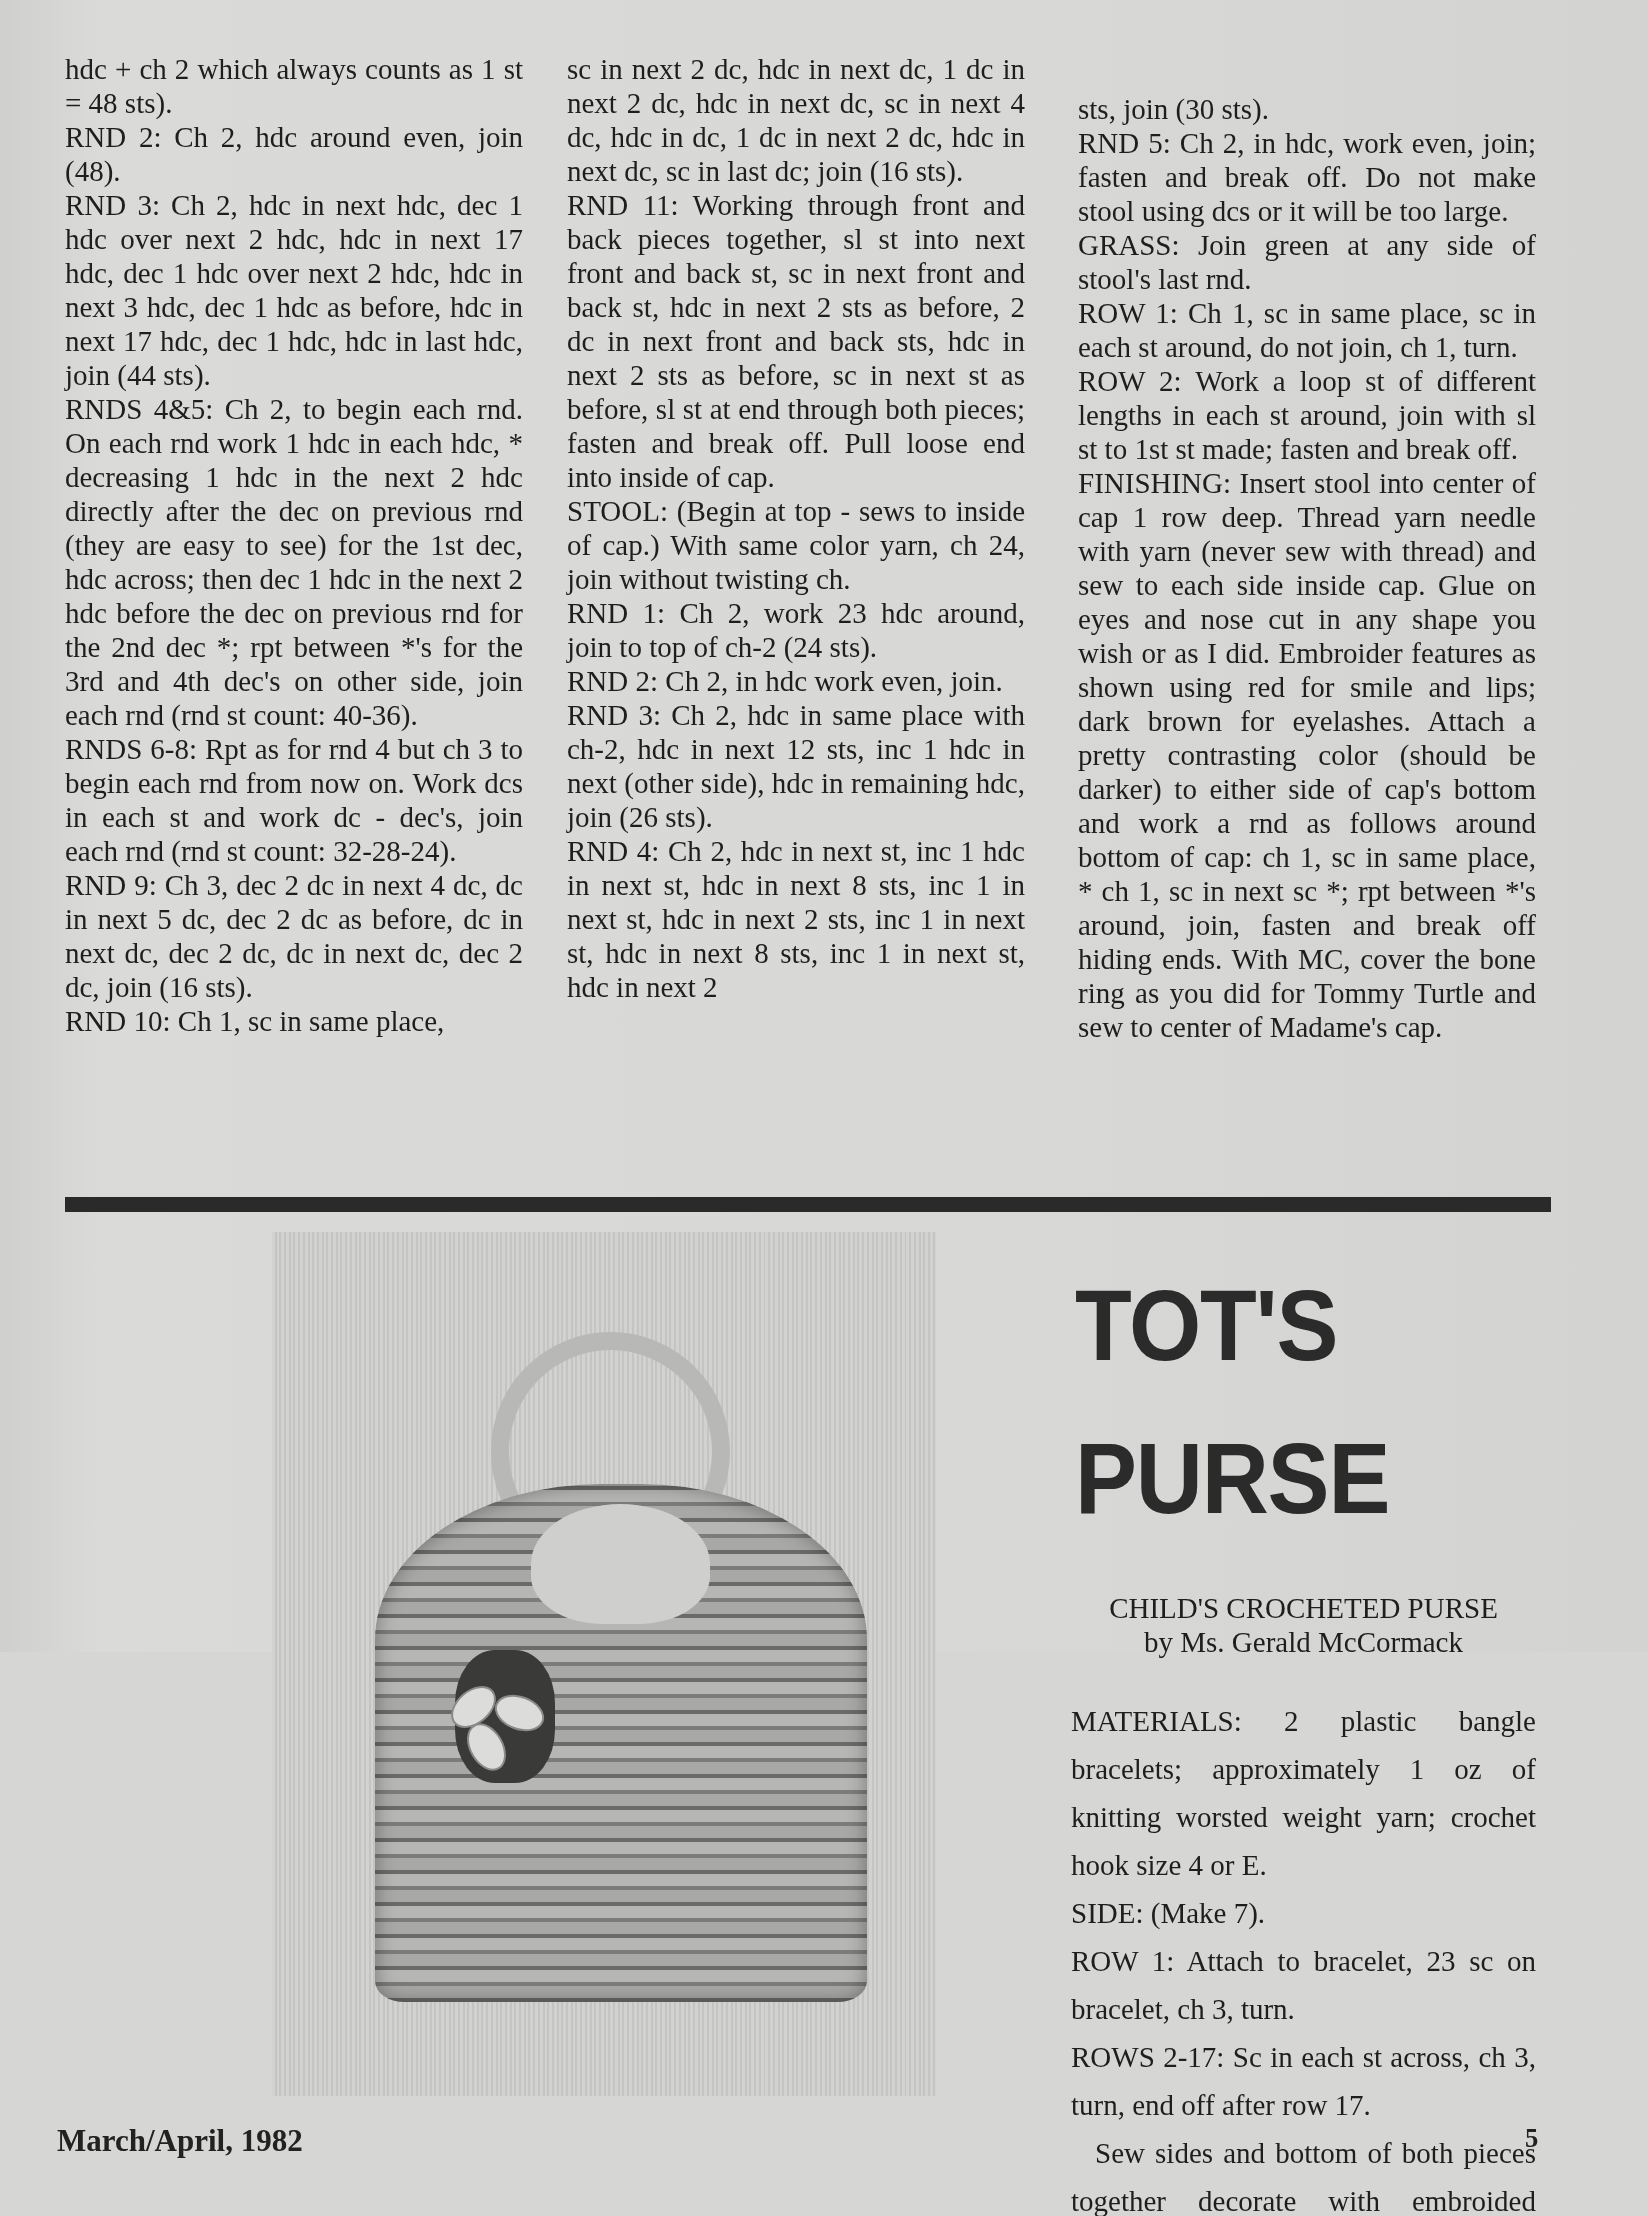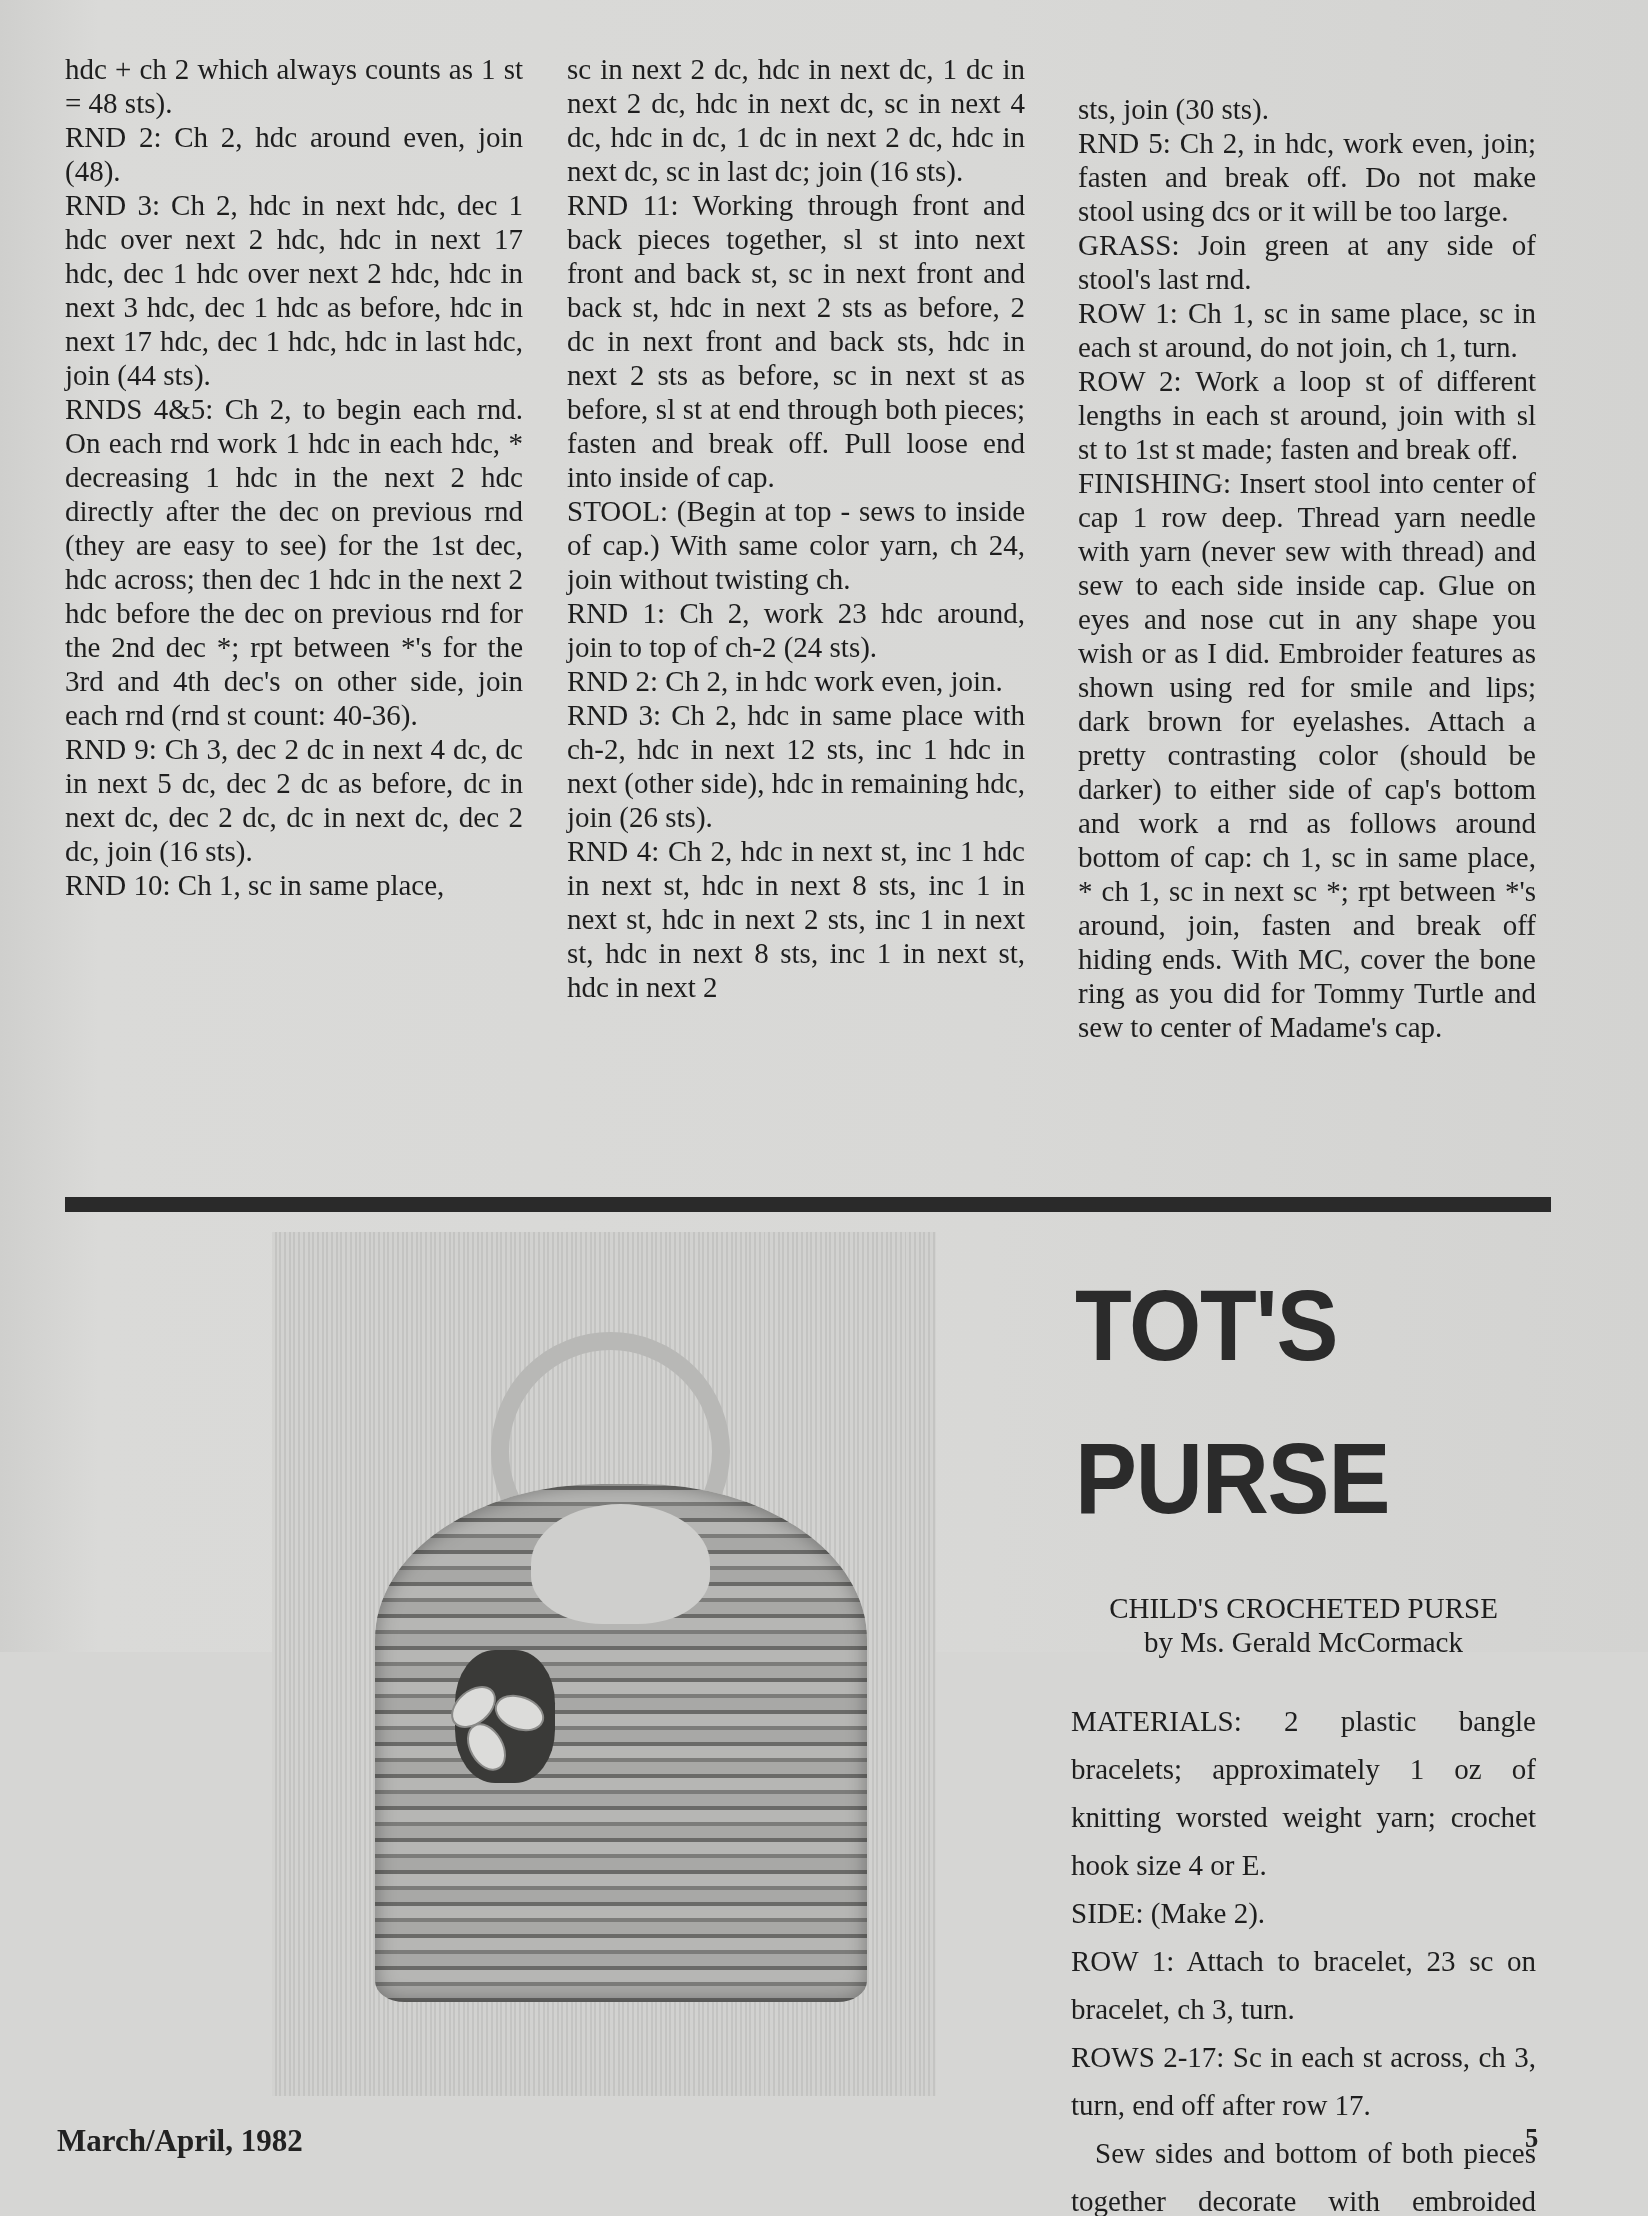--- a/index.html
+++ b/index.html
@@ -88,20 +88,21 @@
 </head>
 <body>
 
 <div class="page">
 
   <div class="col col1">
     <p>hdc + ch 2 which always counts as 1 st = 48 sts).</p>
     <p>RND 2: Ch 2, hdc around even, join (48).</p>
     <p>RND 3: Ch 2, hdc in next hdc, dec 1 hdc over next 2 hdc, hdc in next 17 hdc, dec 1 hdc over next 2 hdc, hdc in next 3 hdc, dec 1 hdc as before, hdc in next 17 hdc, dec 1 hdc, hdc in last hdc, join (44 sts).</p>
     <p>RNDS 4&amp;5: Ch 2, to begin each rnd. On each rnd work 1 hdc in each hdc, * decreasing 1 hdc in the next 2 hdc directly after the dec on previous rnd (they are easy to see) for the 1st dec, hdc across; then dec 1 hdc in the next 2 hdc before the dec on previous rnd for the 2nd dec *; rpt between *'s for the 3rd and 4th dec's on other side, join each rnd (rnd st count: 40-36).</p>
+    <p>RNDS 6-8: Rpt as for rnd 4 but ch 3 to begin each rnd from now on. Work dcs in each st and work dc - dec's, join each rnd (rnd st count: 32-28-24).</p>
     <p>RND 9: Ch 3, dec 2 dc in next 4 dc, dc in next 5 dc, dec 2 dc as before, dc in next dc, dec 2 dc, dc in next dc, dec 2 dc, join (16 sts).</p>
     <p>RND 10: Ch 1, sc in same place,</p>
   </div>
 
   <div class="col col2">
     <p>sc in next 2 dc, hdc in next dc, 1 dc in next 2 dc, hdc in next dc, sc in next 4 dc, hdc in dc, 1 dc in next 2 dc, hdc in next dc, sc in last dc; join (16 sts).</p>
     <p>RND 11: Working through front and back pieces together, sl st into next front and back st, sc in next front and back st, hdc in next 2 sts as before, 2 dc in next front and back sts, hdc in next 2 sts as before, sc in next st as before, sl st at end through both pieces; fasten and break off. Pull loose end into inside of cap.</p>
     <p>STOOL: (Begin at top - sews to inside of cap.) With same color yarn, ch 24, join without twisting ch.</p>
     <p>RND 1: Ch 2, work 23 hdc around, join to top of ch-2 (24 sts).</p>
     <p>RND 2: Ch 2, in hdc work even, join.</p>
@@ -138,21 +139,21 @@
     <div>PURSE</div>
   </div>
 
   <div class="subtitle">
     <div>CHILD'S CROCHETED PURSE</div>
     <div>by Ms. Gerald McCormack</div>
   </div>
 
   <div class="purse-body">
     <p>MATERIALS: 2 plastic bangle bracelets; approximately 1 oz of knitting worsted weight yarn; crochet hook size 4 or E.</p>
-    <p>SIDE: (Make 2).</p>
+    <p>SIDE: (Make 7).</p>
     <p>ROW 1: Attach to bracelet, 23 sc on bracelet, ch 3, turn.</p>
     <p>ROWS 2-17: Sc in each st across, ch 3, turn, end off after row 17.</p>
     <p class="indent">Sew sides and bottom of both pieces together decorate with embroided flower.</p>
   </div>
 
   <div class="footer-left">March/April, 1982</div>
   <div class="footer-right">5</div>
 </div>
 
 

